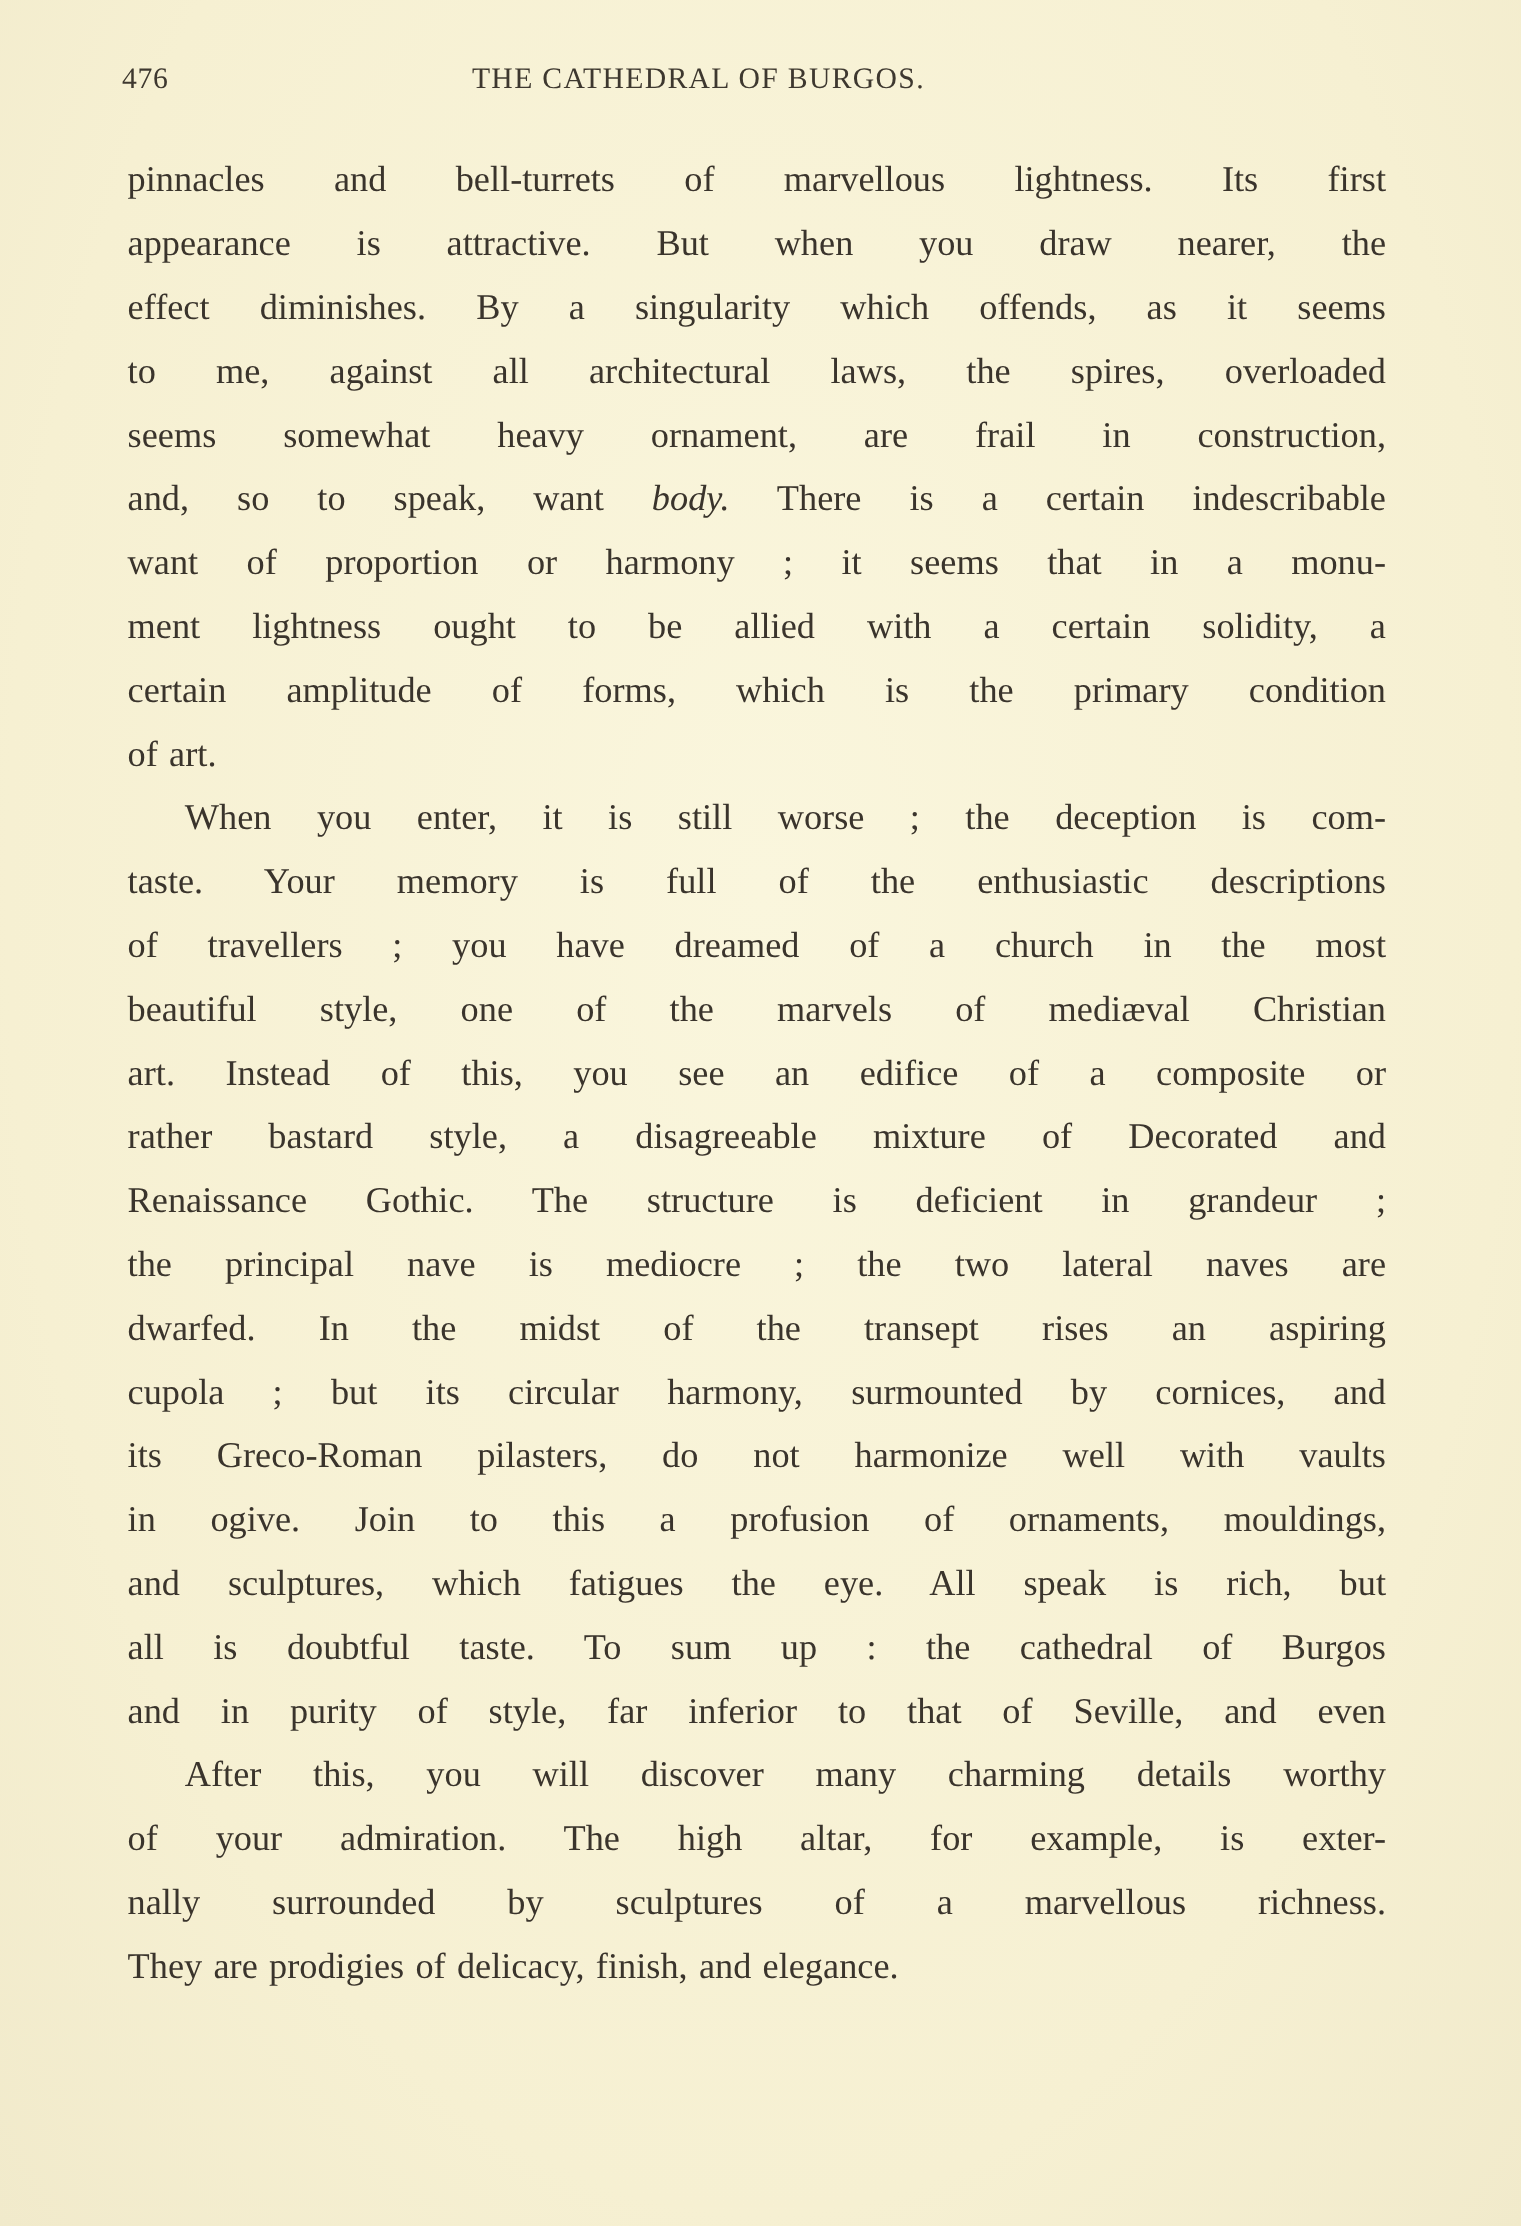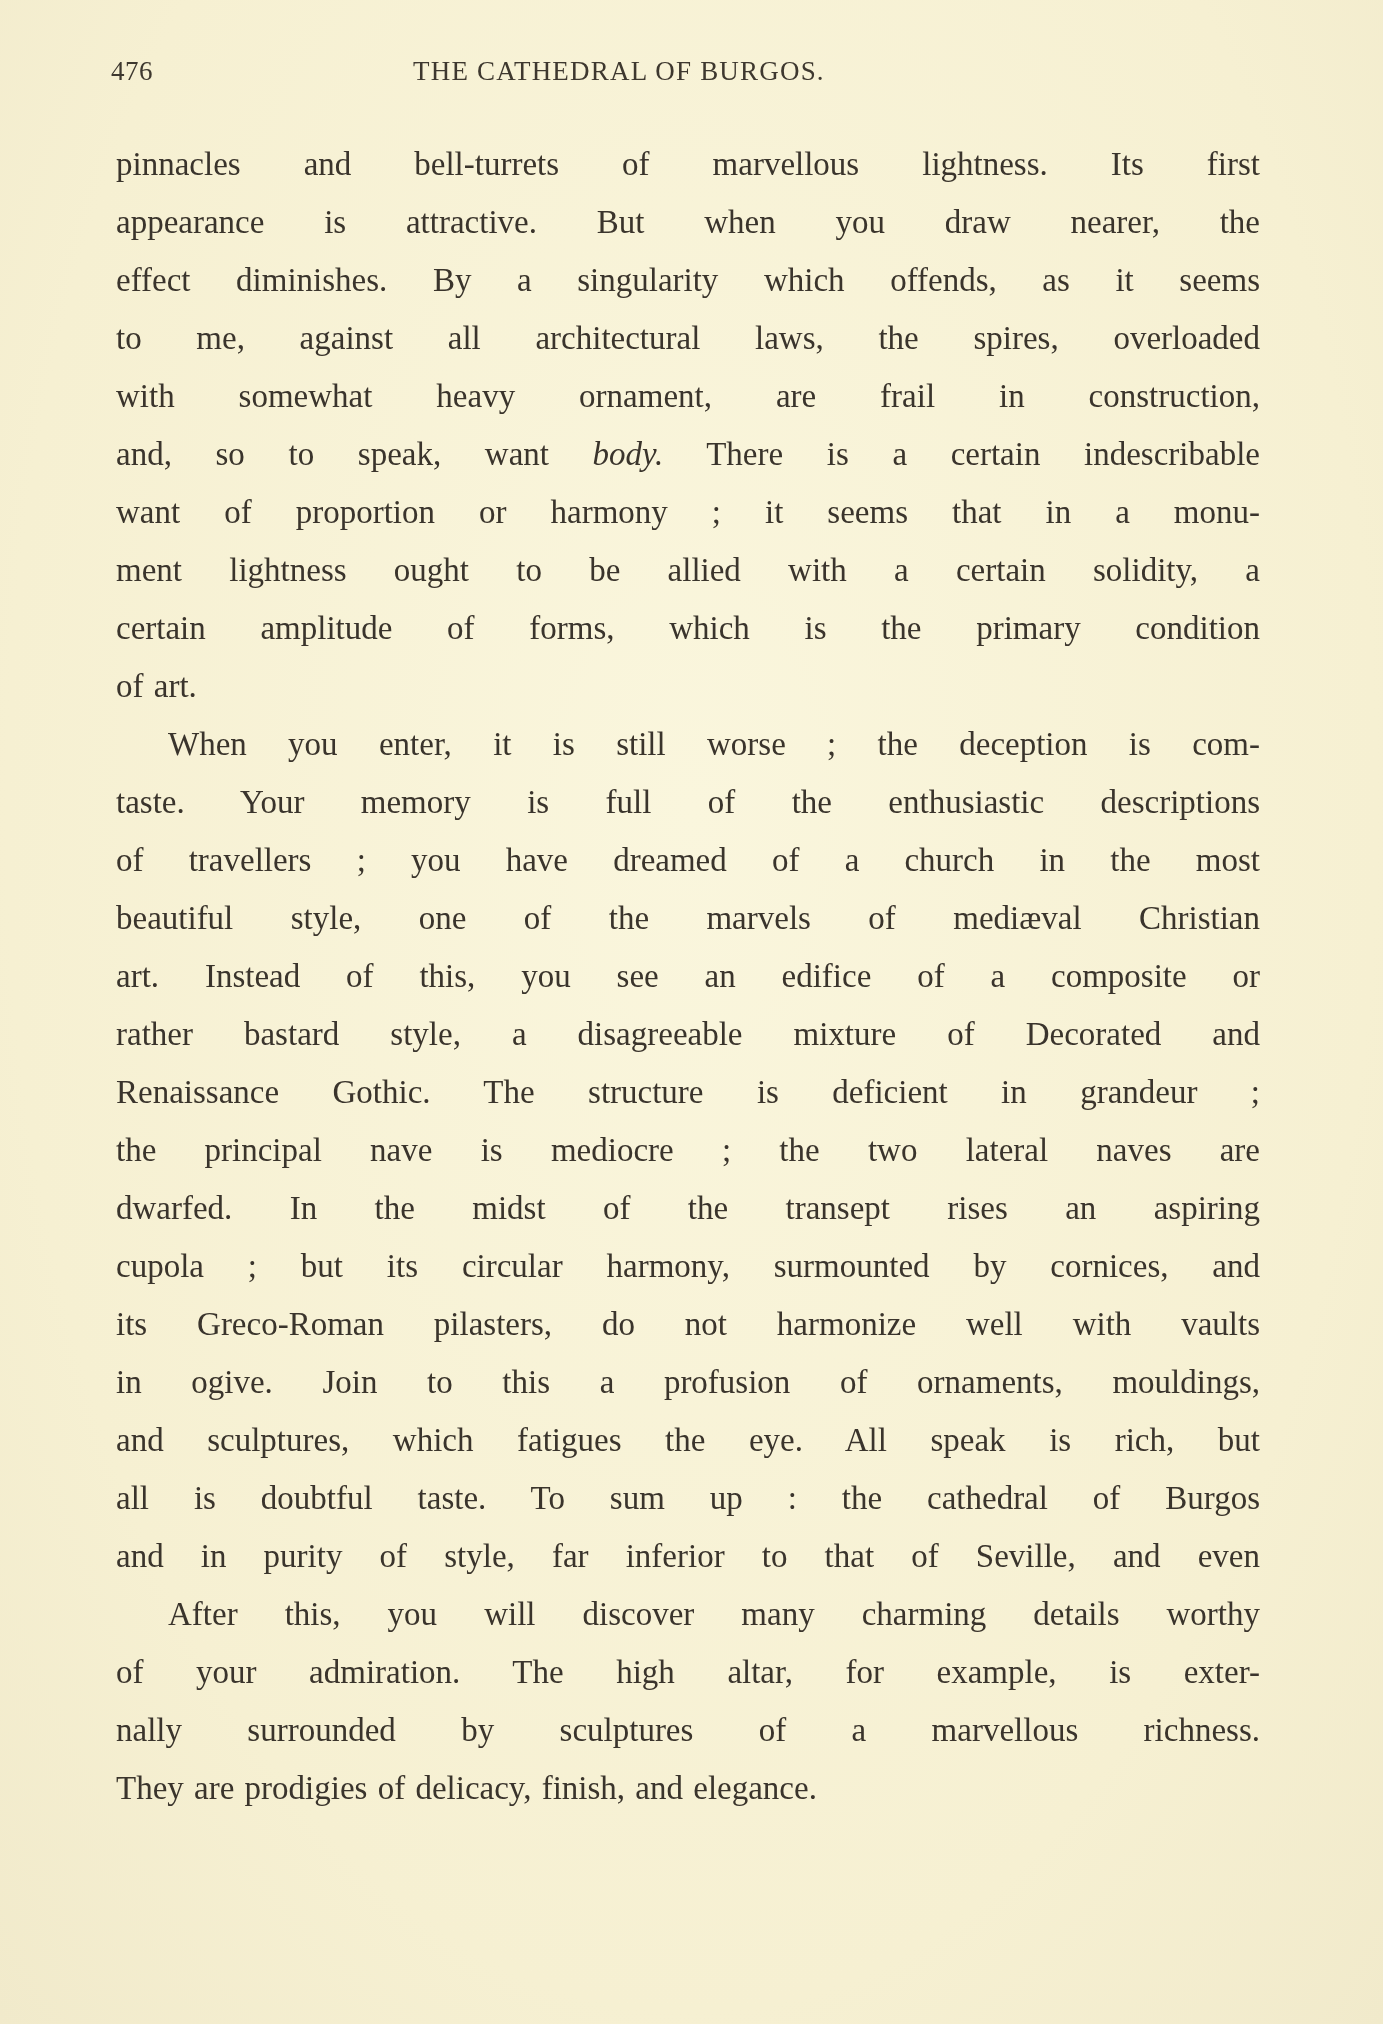--- a/index.html
+++ b/index.html
@@ -32,21 +32,21 @@
       letter-spacing: 0.5px;
       color: #3e382f;
     }
     .page-number {
       position: absolute;
       left: 0;
       top: 0;
     }
     .running-title {
       position: absolute;
-      left: 302px;
+      left: 318px;
       top: 0;
       letter-spacing: 1.2px;
     }
     .body-text {
       position: absolute;
       left: 116px;
       top: 135px;
       width: 1144px;
     }
     .line {
@@ -78,21 +78,21 @@
     <span class="running-title">THE CATHEDRAL OF BURGOS.</span>
   </div>
 
   <div class="body-text">
 
     <div>
       <span class="line">pinnacles and bell-turrets of marvellous lightness.  Its first</span>
       <span class="line">appearance is attractive.  But when you draw nearer, the</span>
       <span class="line">effect diminishes.  By a singularity which offends, as it seems</span>
       <span class="line">to me, against all architectural laws, the spires, overloaded</span>
-      <span class="line">with somewhat heavy ornament, are frail in construction,</span>
+      <span class="line">seems somewhat heavy ornament, are frail in construction,</span>
       <span class="line"><span>and, so to speak, want </span><em>body.</em><span>  There is a certain indescribable</span></span>
       <span class="line">want of proportion or harmony ; it seems that in a monu-</span>
       <span class="line">ment lightness ought to be allied with a certain solidity, a</span>
       <span class="line">certain amplitude of forms, which is the primary condition</span>
       <span class="line last">of art.</span>
     </div>
 
     <div>
       <span class="line indent">When you enter, it is still worse ; the deception is com-</span>
       <span class="line">taste.  Your memory is full of the enthusiastic descriptions</span>

